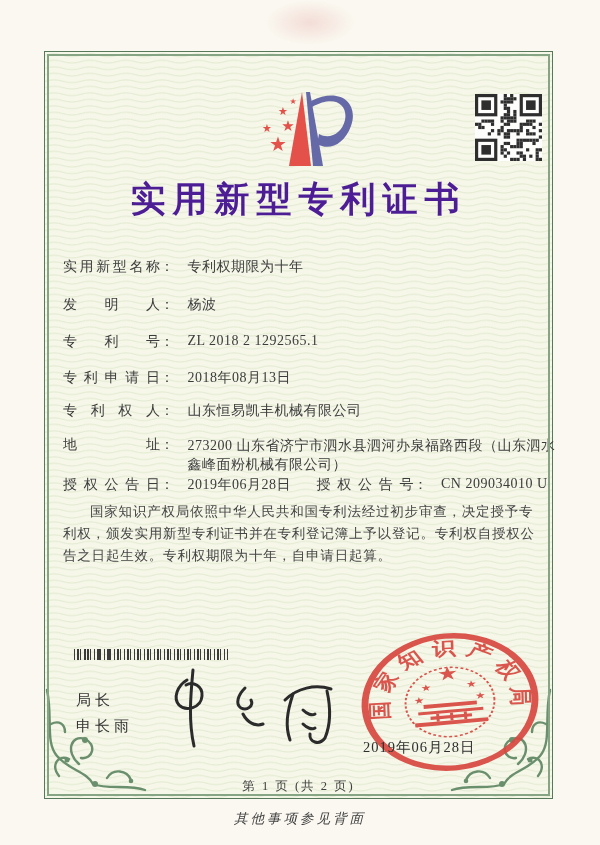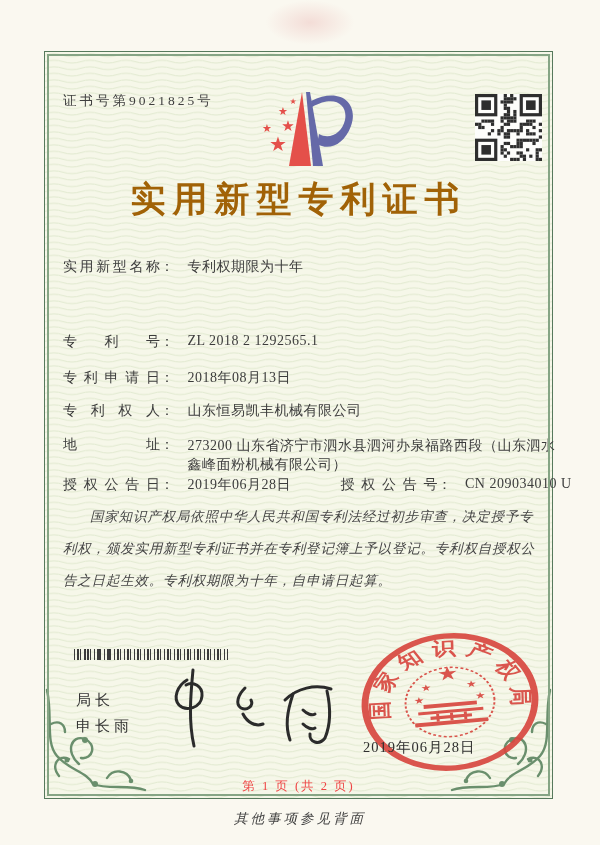--- a/index.html
+++ b/index.html
@@ -22,47 +22,47 @@
   .corner-flourish.right { right:-8px; transform:scaleX(-1); }
 
   .content { position:absolute; inset:0; color:#3a3a3a; }
 
   .cert-no { position:absolute; left:18px; top:40px; font-size:13.5px; letter-spacing:3px; color:#3f3f3f; }
 
   .logo { position:absolute; left:200px; top:22px; }
   .qr { position:absolute; left:430px; top:42px; width:67px; height:67px; }
 
   .title { position:absolute; top:124px; left:0; width:100%; text-align:center;
-    font-size:35px; font-weight:600; letter-spacing:7px; color:#a16207; }
+    font-size:35px; font-weight:600; letter-spacing:7px; color:#4c1d95; }
 
   .field-row { position:absolute; left:18px; font-size:14px; white-space:nowrap; color:#3c3c3c; }
   .f-label { display:inline-block; width:97px; text-align:justify; text-align-last:justify; vertical-align:top; }
   .f-colon { display:inline-block; vertical-align:top; }
   .f-value { display:inline-block; margin-left:10px; vertical-align:top; letter-spacing:0.5px; }
   .f-value.wrap { white-space:normal; width:372px; line-height:19px; }
-  .pair2 { margin-left:46px; }
+  .pair2 { margin-left:22px; }
 
   .paragraphs { position:absolute; left:18px; top:449px; width:482px;
-    font-size:13.5px; line-height:32px; font-style:italic; color:#454545; letter-spacing:0.8px; }
+    font-size:13.5px; line-height:22px; color:#454545; letter-spacing:0.8px; }
   .paragraphs p { text-indent:2em; }
 
   .barcode { position:absolute; left:29px; top:597px; width:154px; height:11px;
     background:repeating-linear-gradient(90deg,
       #3b3b3b 0px, #3b3b3b 1.5px, rgba(0,0,0,0) 1.5px, rgba(0,0,0,0) 3px,
       #3b3b3b 3px, #3b3b3b 5.5px, rgba(0,0,0,0) 5.5px, rgba(0,0,0,0) 6.5px,
       #3b3b3b 6.5px, #3b3b3b 7.5px, rgba(0,0,0,0) 7.5px, rgba(0,0,0,0) 10px); }
 
   .official-role { position:absolute; left:31px; top:639px; font-size:15px; letter-spacing:4px; color:#333; }
   .official-name { position:absolute; left:31px; top:665px; font-size:15px; letter-spacing:4px; color:#333; }
   .signature { position:absolute; left:112px; top:610px; }
 
   .seal { position:absolute; left:311px; top:577px; transform:rotate(-5deg); opacity:0.92; }
   .seal-date { position:absolute; left:318px; top:686px; font-size:14.5px; letter-spacing:1px; color:#2e2e2e; }
 
-  .page-info { position:absolute; left:0; top:726px; width:100%; text-align:center; font-size:12.5px; letter-spacing:2px; color:#ef4444; }
+  .page-info { position:absolute; left:0; top:726px; width:100%; text-align:center; font-size:12.5px; letter-spacing:2px; color:#404040; }
 
   .back-note { position:absolute; left:0; top:810px; width:100%; text-align:center;
     font-size:13.5px; font-style:italic; letter-spacing:3px; color:#3f3f3f; }
 </style>
 </head>
 <body>
 
 <div class="page">
   <div class="smudge-top"></div>
   <div class="stain-mid"></div>
@@ -106,21 +106,20 @@
       </g>
       <g fill="#6a8f6d">
         <circle cx="48" cy="56" r="3"></circle>
         <circle cx="30" cy="76" r="2.5"></circle>
         <circle cx="58" cy="100" r="3"></circle>
         <circle cx="94" cy="97" r="2.3"></circle>
       </g>
     </svg>
 
     <div class="content">
-      <div class="cert-no">证书号第9021825号</div>
 
       <svg class="logo" width="112" height="114" viewBox="0 0 112 114" xmlns="http://www.w3.org/2000/svg">
         <g fill="#e4504a" text-anchor="middle" font-family="'DejaVu Sans',sans-serif">
           <text x="48" y="30" font-size="8">★</text>
           <text x="38" y="41" font-size="11">★</text>
           <text x="43" y="57" font-size="15">★</text>
           <text x="22" y="58" font-size="11">★</text>
           <text x="33" y="77" font-size="20">★</text>
         </g>
         <polygon points="57,18 44,92 66,92" fill="#e4504a"></polygon>
@@ -248,20 +247,24 @@
             <rect x="3" y="45" width="15" height="15" fill="#fdfdfb"></rect>
             <rect x="6" y="48" width="9" height="9" fill="#2e2e2e"></rect>
           </svg></div>
 
       <div class="title">实用新型专利证书</div>
 
       <div class="field-row" style="top:206px">
         <span class="f-label">实用新型名称</span><span class="f-colon">：</span>
         <span class="f-value">专利权期限为十年</span>
       </div>
+      <div class="field-row" style="top:244px">
+        <span class="f-label">发明人</span><span class="f-colon">：</span>
+        <span class="f-value">杨波</span>
+      </div>
       <div class="field-row" style="top:281px">
         <span class="f-label">专利号</span><span class="f-colon">：</span>
         <span class="f-value">ZL 2018 2 1292565.1</span>
       </div>
       <div class="field-row" style="top:317px">
         <span class="f-label">专利申请日</span><span class="f-colon">：</span>
         <span class="f-value">2018年08月13日</span>
       </div>
       <div class="field-row" style="top:350px">
         <span class="f-label">专利权人</span><span class="f-colon">：</span>

